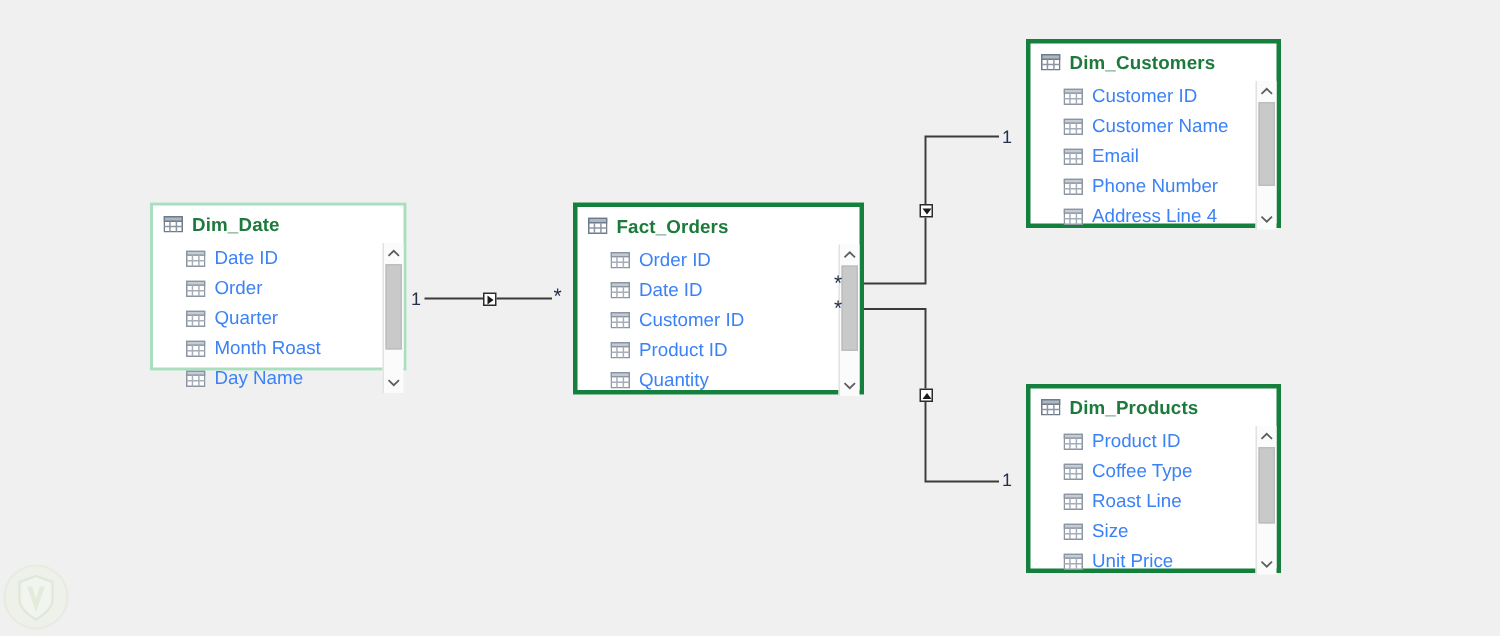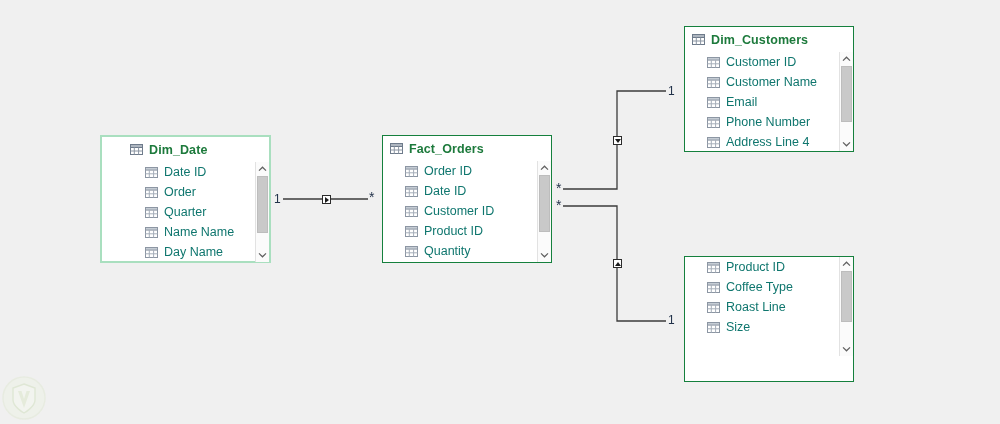--- a/index.html
+++ b/index.html
@@ -26,21 +26,21 @@
   .table-card {
     position: absolute;
     background: #ffffff;
     box-sizing: border-box;
     z-index: 5;
   }
   .table-card.selected {
     border: 2px solid #a9dfbf;
   }
   .table-card.plain {
-    border: 1px solid #15803d;
+    border: 3px solid #15803d;
   }
   .card-header {
     display: flex;
     align-items: center;
     height: 25px;
     padding-left: 7px;
     box-sizing: border-box;
   }
   .card-title {
     font-size: 12.5px;
@@ -55,21 +55,21 @@
   }
   .field-row {
     display: flex;
     align-items: center;
     height: 20px;
     padding-left: 22px;
     box-sizing: border-box;
   }
   .field-label {
     font-size: 12.5px;
-    color: #0f766e;
+    color: #3b82f6;
     margin-left: 6px;
     white-space: nowrap;
   }
 
   
   .tbl-icon {
     width: 13px;
     height: 11px;
     flex: 0 0 auto;
     display: block;
@@ -199,21 +199,21 @@
 
   <div class="card-label" style="left:274px; top:193px;">1</div>
   <div class="card-label star" style="left:369px; top:191px;">*</div>
 
   <div class="card-label star" style="left:556px; top:182px;">*</div>
   <div class="card-label" style="left:668px; top:85px;">1</div>
 
   <div class="card-label star" style="left:556px; top:199px;">*</div>
   <div class="card-label" style="left:668px; top:314px;">1</div>
 
-  <div class="table-card selected" style="left:100px; top:135px; width:171px; height:128px;padding-left:21px;">
+  <div class="table-card selected" style="left:100px; top:135px; width:171px; height:112px;">
     <div class="card-header">
       <svg class="tbl-icon" viewBox="0 0 13 11">
         <rect x="0.5" y="0.5" width="12" height="10" fill="#ffffff" stroke="#6e7b8b"></rect>
         <rect x="0.5" y="0.5" width="12" height="3" fill="#aeb6c0" stroke="#6e7b8b"></rect>
         <line x1="4.3" y1="3.5" x2="4.3" y2="10.5" stroke="#8c96a3"></line>
         <line x1="8.6" y1="3.5" x2="8.6" y2="10.5" stroke="#8c96a3"></line>
         <line x1="0.5" y1="7" x2="12.5" y2="7" stroke="#8c96a3"></line>
       </svg>
       <span class="card-title">Dim_Date</span>
     </div>
@@ -249,21 +249,21 @@
         <span class="field-label">Quarter</span>
       </div>
       <div class="field-row">
         <svg class="tbl-icon" viewBox="0 0 13 11">
           <rect x="0.5" y="0.5" width="12" height="10" fill="#ffffff" stroke="#8c96a3"></rect>
           <rect x="0.5" y="0.5" width="12" height="2.6" fill="#c5ccd4" stroke="#8c96a3"></rect>
           <line x1="4.3" y1="3.1" x2="4.3" y2="10.5" stroke="#a6aeb9"></line>
           <line x1="8.6" y1="3.1" x2="8.6" y2="10.5" stroke="#a6aeb9"></line>
           <line x1="0.5" y1="6.8" x2="12.5" y2="6.8" stroke="#a6aeb9"></line>
         </svg>
-        <span class="field-label">Name Name</span>
+        <span class="field-label">Month Roast</span>
       </div>
       <div class="field-row">
         <svg class="tbl-icon" viewBox="0 0 13 11">
           <rect x="0.5" y="0.5" width="12" height="10" fill="#ffffff" stroke="#8c96a3"></rect>
           <rect x="0.5" y="0.5" width="12" height="2.6" fill="#c5ccd4" stroke="#8c96a3"></rect>
           <line x1="4.3" y1="3.1" x2="4.3" y2="10.5" stroke="#a6aeb9"></line>
           <line x1="8.6" y1="3.1" x2="8.6" y2="10.5" stroke="#a6aeb9"></line>
           <line x1="0.5" y1="6.8" x2="12.5" y2="6.8" stroke="#a6aeb9"></line>
         </svg>
         <span class="field-label">Day Name</span>
@@ -280,21 +280,21 @@
         </div>
         <div class="arrow">
           <svg width="9" height="6" viewBox="0 0 9 6">
             <polyline points="1,1.4 4.5,4.8 8,1.4" fill="none" stroke="#5f5f5f" stroke-width="1.2"></polyline>
           </svg>
         </div>
       </div>
     </div>
   </div>
 
-  <div class="table-card plain" style="left:382px; top:135px; width:170px; height:128px;">
+  <div class="table-card plain" style="left:382px; top:135px; width:194px; height:128px;">
     <div class="card-header">
       <svg class="tbl-icon" viewBox="0 0 13 11">
         <rect x="0.5" y="0.5" width="12" height="10" fill="#ffffff" stroke="#6e7b8b"></rect>
         <rect x="0.5" y="0.5" width="12" height="3" fill="#aeb6c0" stroke="#6e7b8b"></rect>
         <line x1="4.3" y1="3.5" x2="4.3" y2="10.5" stroke="#8c96a3"></line>
         <line x1="8.6" y1="3.5" x2="8.6" y2="10.5" stroke="#8c96a3"></line>
         <line x1="0.5" y1="7" x2="12.5" y2="7" stroke="#8c96a3"></line>
       </svg>
       <span class="card-title">Fact_Orders</span>
     </div>
@@ -441,20 +441,30 @@
         <div class="arrow">
           <svg width="9" height="6" viewBox="0 0 9 6">
             <polyline points="1,1.4 4.5,4.8 8,1.4" fill="none" stroke="#5f5f5f" stroke-width="1.2"></polyline>
           </svg>
         </div>
       </div>
     </div>
   </div>
 
   <div class="table-card plain" style="left:684px; top:256px; width:170px; height:126px;">
+    <div class="card-header">
+      <svg class="tbl-icon" viewBox="0 0 13 11">
+        <rect x="0.5" y="0.5" width="12" height="10" fill="#ffffff" stroke="#6e7b8b"></rect>
+        <rect x="0.5" y="0.5" width="12" height="3" fill="#aeb6c0" stroke="#6e7b8b"></rect>
+        <line x1="4.3" y1="3.5" x2="4.3" y2="10.5" stroke="#8c96a3"></line>
+        <line x1="8.6" y1="3.5" x2="8.6" y2="10.5" stroke="#8c96a3"></line>
+        <line x1="0.5" y1="7" x2="12.5" y2="7" stroke="#8c96a3"></line>
+      </svg>
+      <span class="card-title">Dim_Products</span>
+    </div>
     <div class="field-list" style="height:99px;">
       <div class="field-row">
         <svg class="tbl-icon" viewBox="0 0 13 11">
           <rect x="0.5" y="0.5" width="12" height="10" fill="#ffffff" stroke="#8c96a3"></rect>
           <rect x="0.5" y="0.5" width="12" height="2.6" fill="#c5ccd4" stroke="#8c96a3"></rect>
           <line x1="4.3" y1="3.1" x2="4.3" y2="10.5" stroke="#a6aeb9"></line>
           <line x1="8.6" y1="3.1" x2="8.6" y2="10.5" stroke="#a6aeb9"></line>
           <line x1="0.5" y1="6.8" x2="12.5" y2="6.8" stroke="#a6aeb9"></line>
         </svg>
         <span class="field-label">Product ID</span>
@@ -481,20 +491,30 @@
       </div>
       <div class="field-row">
         <svg class="tbl-icon" viewBox="0 0 13 11">
           <rect x="0.5" y="0.5" width="12" height="10" fill="#ffffff" stroke="#8c96a3"></rect>
           <rect x="0.5" y="0.5" width="12" height="2.6" fill="#c5ccd4" stroke="#8c96a3"></rect>
           <line x1="4.3" y1="3.1" x2="4.3" y2="10.5" stroke="#a6aeb9"></line>
           <line x1="8.6" y1="3.1" x2="8.6" y2="10.5" stroke="#a6aeb9"></line>
           <line x1="0.5" y1="6.8" x2="12.5" y2="6.8" stroke="#a6aeb9"></line>
         </svg>
         <span class="field-label">Size</span>
+      </div>
+      <div class="field-row">
+        <svg class="tbl-icon" viewBox="0 0 13 11">
+          <rect x="0.5" y="0.5" width="12" height="10" fill="#ffffff" stroke="#8c96a3"></rect>
+          <rect x="0.5" y="0.5" width="12" height="2.6" fill="#c5ccd4" stroke="#8c96a3"></rect>
+          <line x1="4.3" y1="3.1" x2="4.3" y2="10.5" stroke="#a6aeb9"></line>
+          <line x1="8.6" y1="3.1" x2="8.6" y2="10.5" stroke="#a6aeb9"></line>
+          <line x1="0.5" y1="6.8" x2="12.5" y2="6.8" stroke="#a6aeb9"></line>
+        </svg>
+        <span class="field-label">Unit Price</span>
       </div>
       <div class="vscroll" style="right:0; top:0; height:99px;">
         <div class="arrow">
           <svg width="9" height="6" viewBox="0 0 9 6">
             <polyline points="1,4.6 4.5,1.2 8,4.6" fill="none" stroke="#5f5f5f" stroke-width="1.2"></polyline>
           </svg>
         </div>
         <div class="track">
           <div class="thumb" style="top:0px; height:51px;"></div>
         </div>

